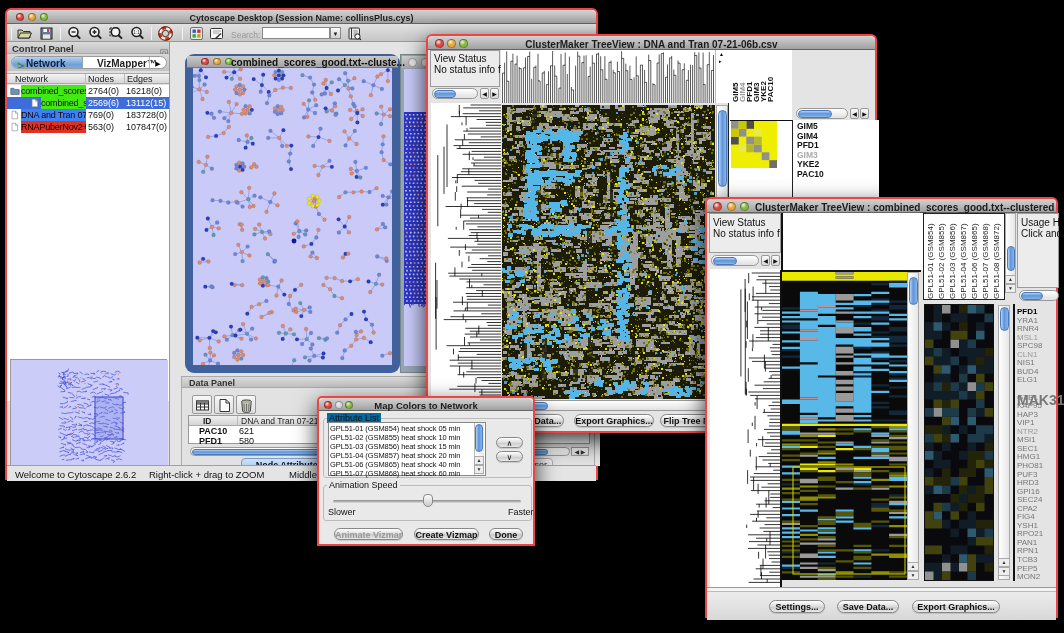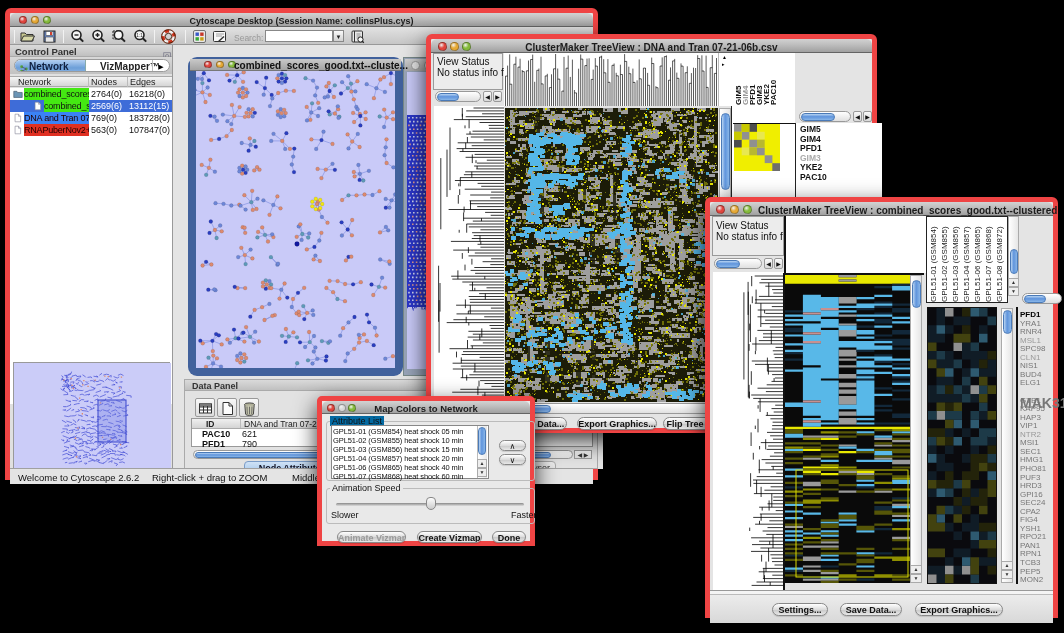--- a/index.html
+++ b/index.html
@@ -1,17 +1,17 @@
 <!DOCTYPE html>
 <html><head><meta charset="utf-8"><style>
 *{margin:0;padding:0;box-sizing:border-box}
 html,body{width:1064px;height:633px;background:#000;overflow:hidden;
 font-family:"Liberation Sans",sans-serif;position:relative}
 .abs{position:absolute}
-.win{position:absolute;border:5px solid #ef4444;box-shadow:0 8px 22px #000c}
+.win{position:absolute;border:2px solid #ef4444;box-shadow:0 8px 22px #000c}
 .titlebar{position:absolute;left:0;right:0;top:0;
 background:linear-gradient(#d2d2d2,#bdbdbd 45%,#a0a0a0);border-bottom:1px solid #646464;
 border-radius:6px 6px 0 0;}
 .ttext{position:absolute;width:100%;text-align:center;font-weight:bold;color:#1c1c1c}
 .panel{position:absolute;background:#ececec;border:1px solid #9a9a9a}
 .whitebox{position:absolute;background:#fff;border:1px solid #888}
 </style></head><body>
 <div class="win" style="left:5px;top:8px;width:593px;height:472px;background:#e4e4e4;border-radius:6px 6px 0 0">
     <div class="titlebar" style="height:14px"></div>
     <div class="ttext" style="top:3px;font-size:9px">Cytoscape Desktop (Session Name: collinsPlus.cys)</div>
@@ -634,21 +634,21 @@
         </div>
         <div class="abs" style="left:6px;top:38px;width:402px;height:29px;background:#fff;border:1px solid #999">
           <div style="position:absolute;left:0;top:0;width:100%;height:9.5px;background:linear-gradient(#f0f0f0,#d4d4d4);border-bottom:1px solid #aaa">
             <span style="position:absolute;left:14px;top:0;font-size:8.5px;font-weight:bold;color:#222">ID</span>
             <span style="position:absolute;left:52px;top:0;font-size:8.5px;color:#222">DNA and Tran 07-21-06b</span>
             <div style="position:absolute;left:48px;top:0;width:1px;height:9px;background:#bbb"></div>
           </div>
           <div style="position:absolute;left:10px;top:10px;font-size:9px;font-weight:bold;color:#111">PAC10</div>
           <div style="position:absolute;left:50px;top:10px;font-size:9px;color:#111">621</div>
           <div style="position:absolute;left:10px;top:19.5px;font-size:9px;font-weight:bold;color:#111">PFD1</div>
-          <div style="position:absolute;left:50px;top:19.5px;font-size:9px;color:#111">790</div>
+          <div style="position:absolute;left:50px;top:19.5px;font-size:9px;color:#111">580</div>
         </div>
         <div class="abs" style="left:8px;top:70px;width:380px;height:9px;background:linear-gradient(#fff,#e2e2e2);border:1px solid #999;border-radius:5px"></div>
         <div class="abs" style="left:9.5px;top:71.5px;width:356px;height:6px;background:linear-gradient(#b8d4f2,#5f94dc 45%,#89b6e8);border:0.5px solid #4a7ab8;border-radius:4px"></div>
         <div class="abs" style="left:389px;top:70px;width:18px;height:9px;background:linear-gradient(#fafafa,#ddd);border:1px solid #999;font-size:6px;text-align:center;line-height:8px;color:#333">◀ ▶</div>
         <div class="abs" style="left:59px;top:81px;width:130px;height:12px;background:linear-gradient(#cfe2f6,#a7c8ec);border:1px solid #7a9cc8;border-radius:4px;font-size:9px;font-weight:bold;color:#112;text-align:center;line-height:12px">Node Attribute Browser</div>
         <div class="abs" style="left:195px;top:81px;width:176px;height:12px;background:linear-gradient(#f2f2f2,#ddd);border:1px solid #aaa;border-radius:4px;font-size:9px;color:#333;text-align:right;padding-right:5px;line-height:12px">Edge Attribute Browser</div>
       </div>
     </div>
     <div class="abs" style="left:0;top:455px;width:100%;height:16px;border-top:1px solid #a0a0a0;background:#e4e4e4">
       <span style="position:absolute;left:8px;top:3px;font-size:9.5px;color:#111">Welcome to Cytoscape 2.6.2</span>
@@ -791,20 +791,24 @@
     <div class="abs" style="left:230px;top:14px;width:11px;height:86px;font-size:8px;color:#222;writing-mode:vertical-rl;transform:rotate(180deg);line-height:10px;white-space:nowrap">GPL51-02 (GSM855)</div>
     <div class="abs" style="left:241px;top:14px;width:11px;height:86px;font-size:8px;color:#222;writing-mode:vertical-rl;transform:rotate(180deg);line-height:10px;white-space:nowrap">GPL51-03 (GSM856)</div>
     <div class="abs" style="left:252px;top:14px;width:11px;height:86px;font-size:8px;color:#222;writing-mode:vertical-rl;transform:rotate(180deg);line-height:10px;white-space:nowrap">GPL51-04 (GSM857)</div>
     <div class="abs" style="left:263px;top:14px;width:11px;height:86px;font-size:8px;color:#222;writing-mode:vertical-rl;transform:rotate(180deg);line-height:10px;white-space:nowrap">GPL51-06 (GSM865)</div>
     <div class="abs" style="left:274px;top:14px;width:11px;height:86px;font-size:8px;color:#222;writing-mode:vertical-rl;transform:rotate(180deg);line-height:10px;white-space:nowrap">GPL51-07 (GSM868)</div>
     <div class="abs" style="left:285px;top:14px;width:11px;height:86px;font-size:8px;color:#222;writing-mode:vertical-rl;transform:rotate(180deg);line-height:10px;white-space:nowrap">GPL51-08 (GSM872)</div>
     <div class="abs" style="left:298px;top:14px;width:11px;height:80px;background:linear-gradient(90deg,#fff,#e6e6e6);border:1px solid #aaa"></div>
     <div class="abs" style="left:299.5px;top:47px;width:8px;height:25px;background:linear-gradient(90deg,#b8d4f2,#5f94dc 45%,#89b6e8);border-radius:4px;border:0.5px solid #4a7ab8"></div>
     <div class="abs" style="left:298px;top:76px;width:11px;height:9px;background:#eee;border:1px solid #aaa;font-size:5px;text-align:center;color:#333">▲</div>
     <div class="abs" style="left:298px;top:85px;width:11px;height:9px;background:#eee;border:1px solid #aaa;font-size:5px;text-align:center;color:#333">▼</div>
+    <div class="panel" style="left:310px;top:14px;width:42px;height:75px">
+      <div style="position:absolute;left:3px;top:3px;font-size:10px;color:#111;white-space:nowrap">Usage Hi</div>
+      <div style="position:absolute;left:3px;top:14px;font-size:10px;color:#111;white-space:nowrap">Click and</div>
+    </div>
     <div style="position:absolute;left:312px;top:91px;width:40px;height:11px;background:linear-gradient(#fff,#e0e0e0);border:1px solid #999;border-radius:6px"></div>
     <div style="position:absolute;left:313.5px;top:92.5px;width:22px;height:8px;background:linear-gradient(#b8d4f2,#5f94dc 45%,#89b6e8);border:0.5px solid #4a7ab8;border-radius:5px"></div>
     <div class="abs" style="left:217px;top:105px;width:70px;height:277px;background:#111;padding:1px">
       <svg width="68" height="275" viewBox="0 0 68 275" style="display:block">
         <rect width="68" height="275" fill="#0d0d12"></rect>
         <path d="M0.0 0.0h8.5v8.6h-8.5z M25.5 0.0h8.5v8.6h-8.5z M59.5 0.0h8.5v8.6h-8.5z M0.0 8.6h8.5v8.6h-8.5z M17.0 8.6h8.5v8.6h-8.5z M42.5 8.6h8.5v8.6h-8.5z M51.0 8.6h8.5v8.6h-8.5z M25.5 17.2h8.5v8.6h-8.5z M42.5 17.2h8.5v8.6h-8.5z M59.5 17.2h8.5v8.6h-8.5z M17.0 25.8h8.5v8.6h-8.5z M42.5 25.8h8.5v8.6h-8.5z M59.5 25.8h8.5v8.6h-8.5z M8.5 34.4h8.5v8.6h-8.5z M17.0 34.4h8.5v8.6h-8.5z M51.0 34.4h8.5v8.6h-8.5z M59.5 34.4h8.5v8.6h-8.5z M25.5 43.0h8.5v8.6h-8.5z M34.0 51.6h8.5v8.6h-8.5z M0.0 60.2h8.5v8.6h-8.5z M25.5 60.2h8.5v8.6h-8.5z M0.0 68.8h8.5v8.6h-8.5z M25.5 68.8h8.5v8.6h-8.5z M42.5 68.8h8.5v8.6h-8.5z M59.5 68.8h8.5v8.6h-8.5z M59.5 85.9h8.5v8.6h-8.5z M0.0 94.5h8.5v8.6h-8.5z M34.0 94.5h8.5v8.6h-8.5z M42.5 94.5h8.5v8.6h-8.5z M59.5 94.5h8.5v8.6h-8.5z M34.0 103.1h8.5v8.6h-8.5z M0.0 111.7h8.5v8.6h-8.5z M8.5 111.7h8.5v8.6h-8.5z M34.0 111.7h8.5v8.6h-8.5z M51.0 111.7h8.5v8.6h-8.5z M59.5 111.7h8.5v8.6h-8.5z M25.5 120.3h8.5v8.6h-8.5z M42.5 120.3h8.5v8.6h-8.5z M34.0 128.9h8.5v8.6h-8.5z M8.5 137.5h8.5v8.6h-8.5z M25.5 137.5h8.5v8.6h-8.5z M34.0 137.5h8.5v8.6h-8.5z M51.0 137.5h8.5v8.6h-8.5z M17.0 146.1h8.5v8.6h-8.5z M25.5 146.1h8.5v8.6h-8.5z M0.0 154.7h8.5v8.6h-8.5z M25.5 154.7h8.5v8.6h-8.5z M34.0 154.7h8.5v8.6h-8.5z M8.5 163.3h8.5v8.6h-8.5z M25.5 163.3h8.5v8.6h-8.5z M51.0 163.3h8.5v8.6h-8.5z M42.5 171.9h8.5v8.6h-8.5z M51.0 171.9h8.5v8.6h-8.5z M25.5 180.5h8.5v8.6h-8.5z M0.0 189.1h8.5v8.6h-8.5z M8.5 189.1h8.5v8.6h-8.5z M17.0 189.1h8.5v8.6h-8.5z M59.5 189.1h8.5v8.6h-8.5z M0.0 197.7h8.5v8.6h-8.5z M42.5 197.7h8.5v8.6h-8.5z M59.5 197.7h8.5v8.6h-8.5z M17.0 206.2h8.5v8.6h-8.5z M34.0 206.2h8.5v8.6h-8.5z M51.0 206.2h8.5v8.6h-8.5z M59.5 206.2h8.5v8.6h-8.5z M25.5 214.8h8.5v8.6h-8.5z M0.0 223.4h8.5v8.6h-8.5z M8.5 223.4h8.5v8.6h-8.5z M17.0 223.4h8.5v8.6h-8.5z M34.0 223.4h8.5v8.6h-8.5z M0.0 232.0h8.5v8.6h-8.5z M8.5 232.0h8.5v8.6h-8.5z M17.0 232.0h8.5v8.6h-8.5z M25.5 232.0h8.5v8.6h-8.5z M34.0 232.0h8.5v8.6h-8.5z M17.0 240.6h8.5v8.6h-8.5z M42.5 240.6h8.5v8.6h-8.5z M51.0 240.6h8.5v8.6h-8.5z M0.0 249.2h8.5v8.6h-8.5z M8.5 249.2h8.5v8.6h-8.5z M25.5 249.2h8.5v8.6h-8.5z M51.0 257.8h8.5v8.6h-8.5z M25.5 266.4h8.5v8.6h-8.5z M34.0 266.4h8.5v8.6h-8.5z M51.0 266.4h8.5v8.6h-8.5z M59.5 266.4h8.5v8.6h-8.5z" fill="#0a0a0e"></path>
         <path d="M8.5 0.0h8.5v8.6h-8.5z M8.5 8.6h8.5v8.6h-8.5z M25.5 8.6h8.5v8.6h-8.5z M34.0 8.6h8.5v8.6h-8.5z M0.0 17.2h8.5v8.6h-8.5z M17.0 17.2h8.5v8.6h-8.5z M51.0 17.2h8.5v8.6h-8.5z M0.0 25.8h8.5v8.6h-8.5z M8.5 25.8h8.5v8.6h-8.5z M34.0 34.4h8.5v8.6h-8.5z M0.0 43.0h8.5v8.6h-8.5z M17.0 43.0h8.5v8.6h-8.5z M34.0 43.0h8.5v8.6h-8.5z M42.5 43.0h8.5v8.6h-8.5z M51.0 43.0h8.5v8.6h-8.5z M8.5 51.6h8.5v8.6h-8.5z M17.0 51.6h8.5v8.6h-8.5z M42.5 51.6h8.5v8.6h-8.5z M59.5 51.6h8.5v8.6h-8.5z M34.0 60.2h8.5v8.6h-8.5z M51.0 60.2h8.5v8.6h-8.5z M59.5 60.2h8.5v8.6h-8.5z M8.5 68.8h8.5v8.6h-8.5z M17.0 68.8h8.5v8.6h-8.5z M0.0 77.3h8.5v8.6h-8.5z M34.0 77.3h8.5v8.6h-8.5z M0.0 85.9h8.5v8.6h-8.5z M8.5 85.9h8.5v8.6h-8.5z M17.0 85.9h8.5v8.6h-8.5z M25.5 85.9h8.5v8.6h-8.5z M42.5 85.9h8.5v8.6h-8.5z M51.0 103.1h8.5v8.6h-8.5z M17.0 120.3h8.5v8.6h-8.5z M34.0 120.3h8.5v8.6h-8.5z M59.5 128.9h8.5v8.6h-8.5z M0.0 137.5h8.5v8.6h-8.5z M17.0 137.5h8.5v8.6h-8.5z M42.5 137.5h8.5v8.6h-8.5z M8.5 146.1h8.5v8.6h-8.5z M34.0 146.1h8.5v8.6h-8.5z M8.5 154.7h8.5v8.6h-8.5z M17.0 154.7h8.5v8.6h-8.5z M0.0 163.3h8.5v8.6h-8.5z M0.0 180.5h8.5v8.6h-8.5z M42.5 180.5h8.5v8.6h-8.5z M34.0 189.1h8.5v8.6h-8.5z M25.5 197.7h8.5v8.6h-8.5z M42.5 206.2h8.5v8.6h-8.5z M17.0 214.8h8.5v8.6h-8.5z M34.0 214.8h8.5v8.6h-8.5z M42.5 214.8h8.5v8.6h-8.5z M25.5 223.4h8.5v8.6h-8.5z M51.0 223.4h8.5v8.6h-8.5z M42.5 232.0h8.5v8.6h-8.5z M25.5 240.6h8.5v8.6h-8.5z M34.0 240.6h8.5v8.6h-8.5z M17.0 249.2h8.5v8.6h-8.5z M51.0 249.2h8.5v8.6h-8.5z M59.5 249.2h8.5v8.6h-8.5z M0.0 257.8h8.5v8.6h-8.5z M8.5 257.8h8.5v8.6h-8.5z M25.5 257.8h8.5v8.6h-8.5z M8.5 266.4h8.5v8.6h-8.5z" fill="#101c26"></path>
         <path d="M17.0 0.0h8.5v8.6h-8.5z M25.5 34.4h8.5v8.6h-8.5z M42.5 77.3h8.5v8.6h-8.5z M8.5 103.1h8.5v8.6h-8.5z M17.0 257.8h8.5v8.6h-8.5z M34.0 257.8h8.5v8.6h-8.5z M0.0 266.4h8.5v8.6h-8.5z" fill="#909090"></path>
         <path d="M34.0 0.0h8.5v8.6h-8.5z M34.0 17.2h8.5v8.6h-8.5z M59.5 43.0h8.5v8.6h-8.5z M51.0 51.6h8.5v8.6h-8.5z M17.0 77.3h8.5v8.6h-8.5z M17.0 94.5h8.5v8.6h-8.5z M0.0 120.3h8.5v8.6h-8.5z M8.5 120.3h8.5v8.6h-8.5z M17.0 128.9h8.5v8.6h-8.5z M59.5 137.5h8.5v8.6h-8.5z M42.5 146.1h8.5v8.6h-8.5z M51.0 146.1h8.5v8.6h-8.5z M42.5 154.7h8.5v8.6h-8.5z M59.5 154.7h8.5v8.6h-8.5z M17.0 163.3h8.5v8.6h-8.5z M34.0 163.3h8.5v8.6h-8.5z M42.5 163.3h8.5v8.6h-8.5z M8.5 171.9h8.5v8.6h-8.5z M17.0 171.9h8.5v8.6h-8.5z M34.0 180.5h8.5v8.6h-8.5z M51.0 180.5h8.5v8.6h-8.5z M25.5 189.1h8.5v8.6h-8.5z M42.5 189.1h8.5v8.6h-8.5z M51.0 189.1h8.5v8.6h-8.5z M34.0 197.7h8.5v8.6h-8.5z M51.0 214.8h8.5v8.6h-8.5z M59.5 214.8h8.5v8.6h-8.5z M59.5 240.6h8.5v8.6h-8.5z M59.5 257.8h8.5v8.6h-8.5z" fill="#23230a"></path>
         <path d="M42.5 0.0h8.5v8.6h-8.5z M8.5 17.2h8.5v8.6h-8.5z M51.0 25.8h8.5v8.6h-8.5z M17.0 60.2h8.5v8.6h-8.5z M42.5 60.2h8.5v8.6h-8.5z M25.5 111.7h8.5v8.6h-8.5z M42.5 111.7h8.5v8.6h-8.5z M25.5 128.9h8.5v8.6h-8.5z M0.0 146.1h8.5v8.6h-8.5z M59.5 163.3h8.5v8.6h-8.5z M8.5 180.5h8.5v8.6h-8.5z M8.5 206.2h8.5v8.6h-8.5z M42.5 223.4h8.5v8.6h-8.5z M34.0 249.2h8.5v8.6h-8.5z" fill="#2e5a70"></path>

